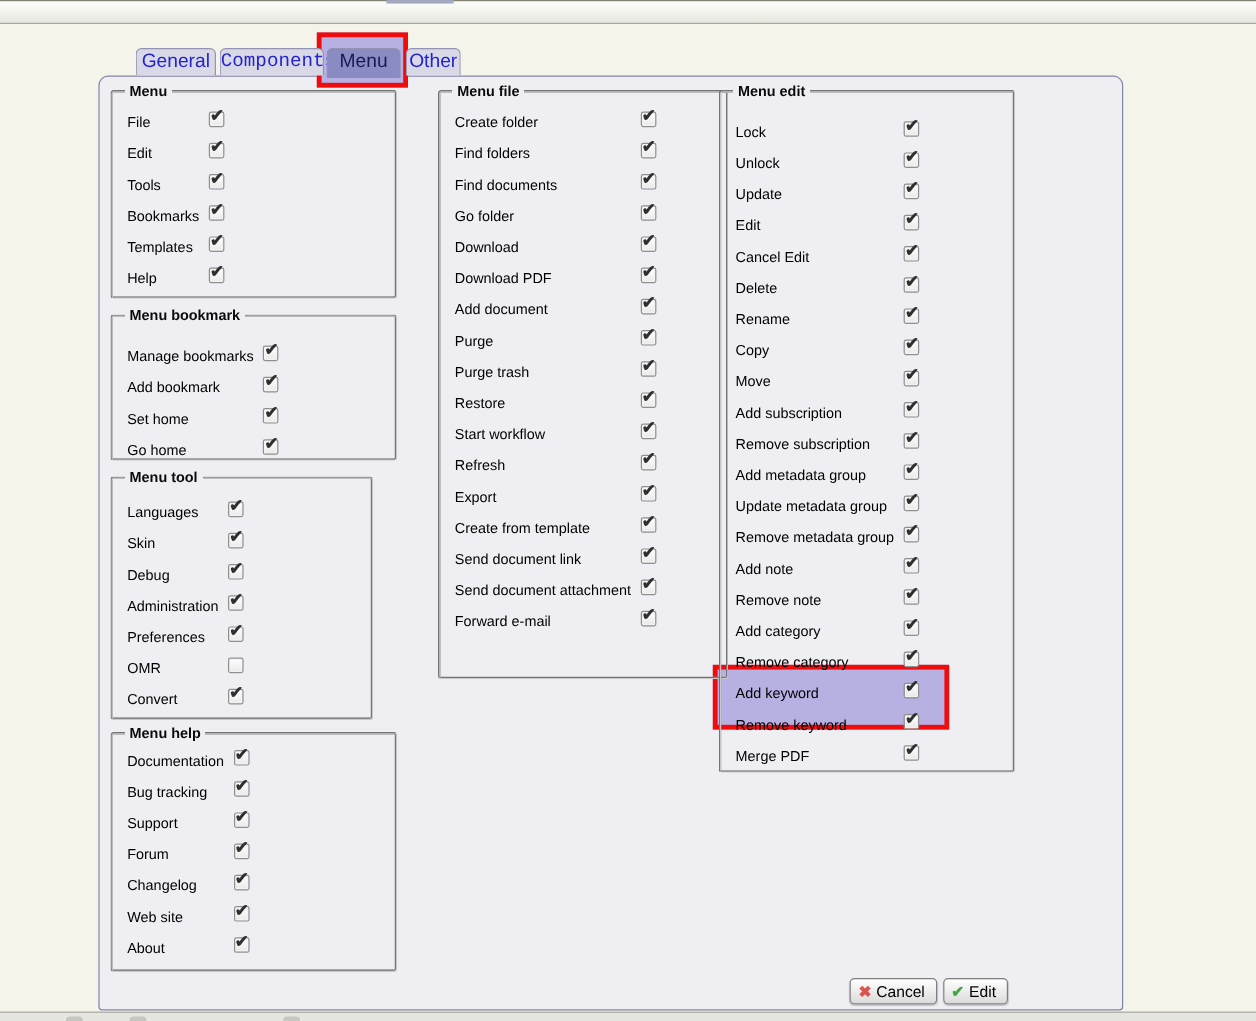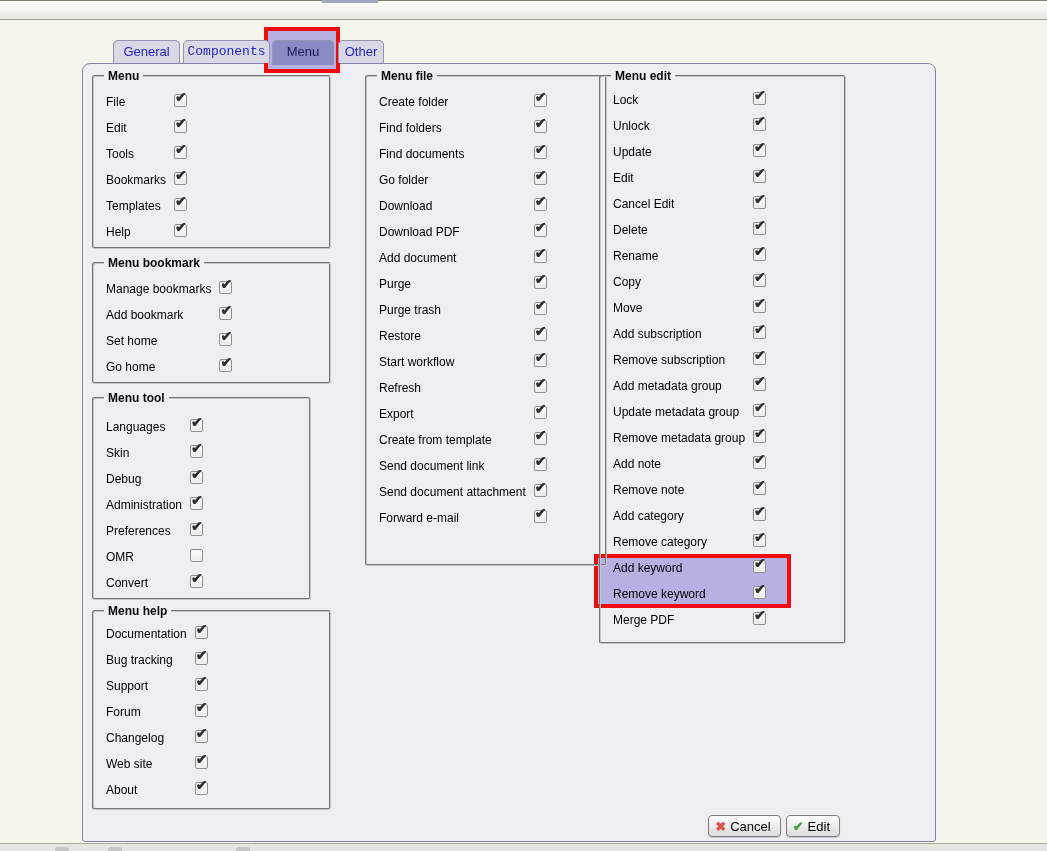--- a/index.html
+++ b/index.html
@@ -26,21 +26,21 @@
   
   .panel {
     position:absolute; left:82px; top:63px; width:854px; height:779px; box-sizing:border-box;
     background:#efeff3; border:1px solid #8383a8; border-radius:8px 8px 3px 3px;
   }
 
   
   .tab {
     position:absolute; top:40px; height:23px; box-sizing:border-box; z-index:4;
     border:1px solid #9393b4; border-bottom:none; border-radius:5px 5px 0 0;
-    background:#d8d8e6; color:#2323cf; font-size:13px; text-align:center; line-height:21px;
+    background:#d8d8e6; color:#2323cf; font-size:16px; text-align:center; line-height:21px;
     cursor:default;
   }
   .tab.active { background:#8a8bc2; color:#191955; height:25px; z-index:6; }
 
   
   .annotation { position:absolute; box-sizing:border-box; border:4px solid #ee0c0c; background:#b7b0e3; }
   .ann-tab { left:264px; top:27px; width:76px; height:46px; z-index:3; }
   .ann-keyword { left:511px; top:490px; width:197px; height:54px; z-index:1; border-width:4px; }
 
   
@@ -124,21 +124,21 @@
             <span class="cbc"><span class="cb"><span class="check">✔</span></span></span>
           </div>
           <div class="row">
             <span class="lbl">Help</span>
             <span class="cbc"><span class="cb"><span class="check">✔</span></span></span>
           </div>
         </div>
       </fieldset>
       <fieldset style="left: 9px; top: 192px; width: 239px; height: 128px;">
         <legend>Menu bookmark</legend>
-        <div class="rows" style="margin-top: 6px;">
+        <div class="rows" style="margin-top: 14px;">
           <div class="row">
             <span class="lbl">Manage bookmarks</span>
             <span class="cbc"><span class="cb"><span class="check">✔</span></span></span>
           </div>
           <div class="row">
             <span class="lbl">Add bookmark</span>
             <span class="cbc"><span class="cb"><span class="check">✔</span></span></span>
           </div>
           <div class="row">
             <span class="lbl">Set home</span>
@@ -284,21 +284,21 @@
             <span class="cbc"><span class="cb"><span class="check">✔</span></span></span>
           </div>
           <div class="row">
             <span class="lbl">Forward e-mail</span>
             <span class="cbc"><span class="cb"><span class="check">✔</span></span></span>
           </div>
         </div>
       </fieldset>
       <fieldset style="left: 516px; top: 5px; width: 247px; height: 575px;">
         <legend>Menu edit</legend>
-        <div class="rows" style="margin-top: 4px;">
+        <div class="rows" style="margin-top: 14px;">
           <div class="row">
             <span class="lbl">Lock</span>
             <span class="cbc"><span class="cb"><span class="check">✔</span></span></span>
           </div>
           <div class="row">
             <span class="lbl">Unlock</span>
             <span class="cbc"><span class="cb"><span class="check">✔</span></span></span>
           </div>
           <div class="row">
             <span class="lbl">Update</span>

